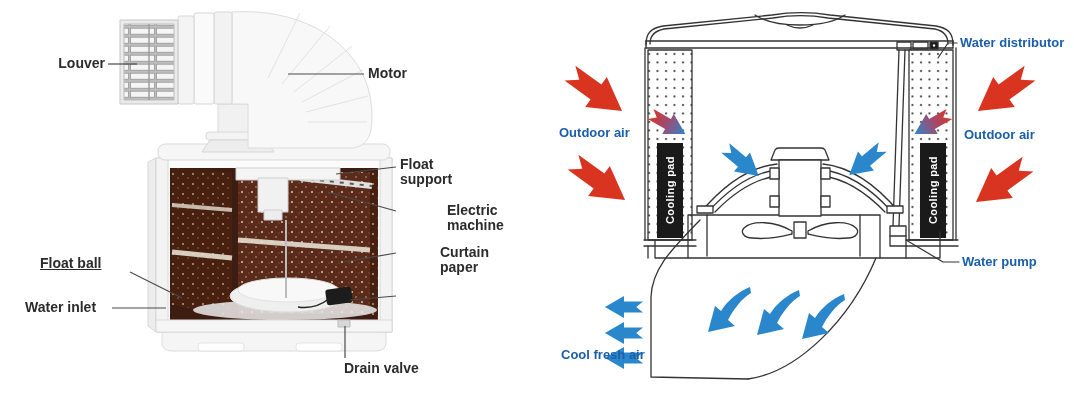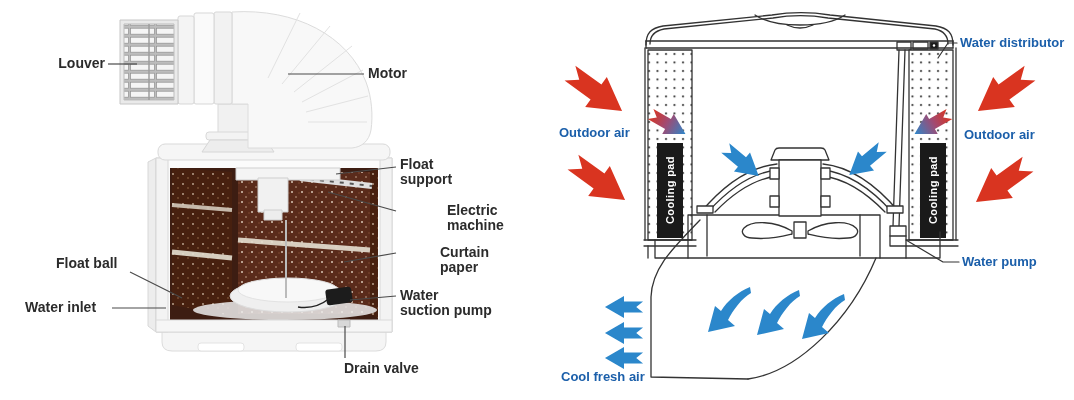--- a/index.html
+++ b/index.html
@@ -240,27 +240,25 @@
   </svg>
 
   <div class="lbl dk ra" style="left:55px;top:56px;width:50px;">Louver</div>
   <div class="lbl dk" style="left:368px;top:66px;">Motor</div>
   <div class="lbl dk" style="left:400px;top:157px;">Float
 support</div>
   <div class="lbl dk" style="left:400px;top:203px;margin-left:47px;">Electric
 machine</div>
   <div class="lbl dk" style="left:400px;top:245px;margin-left:40px;">Curtain
 paper</div>
-  <div class="lbl dk" style="left:400px;top:288px;">Water
-suction pump</div>
-  <div class="lbl dk" style="left:56px;top:256px;">Float ball</div>
+  <div class="lbl dk" style="left:40px;top:256px;text-decoration:underline;">Float ball</div>
   <div class="lbl dk" style="left:25px;top:300px;">Water inlet</div>
   <div class="lbl dk" style="left:302px;top:361px;margin-left:42px;">Drain valve</div>
 
   <div class="lbl bl" style="left:960px;top:36px;">Water distributor</div>
   <div class="lbl bl" style="left:559px;top:126px;">Outdoor air</div>
   <div class="lbl bl" style="left:964px;top:128px;">Outdoor air</div>
   <div class="lbl bl" style="left:962px;top:255px;">Water pump</div>
-  <div class="lbl bl" style="left:561px;top:370px;">Cool fresh air</div>
+  <div class="lbl bl" style="left:561px;top:348px;">Cool fresh air</div>
 
   <div class="pad-lbl" style="left:670px;top:190px;">Cooling pad</div>
   <div class="pad-lbl" style="left:933px;top:190px;">Cooling pad</div>
 </div>
 
 </body></html>

